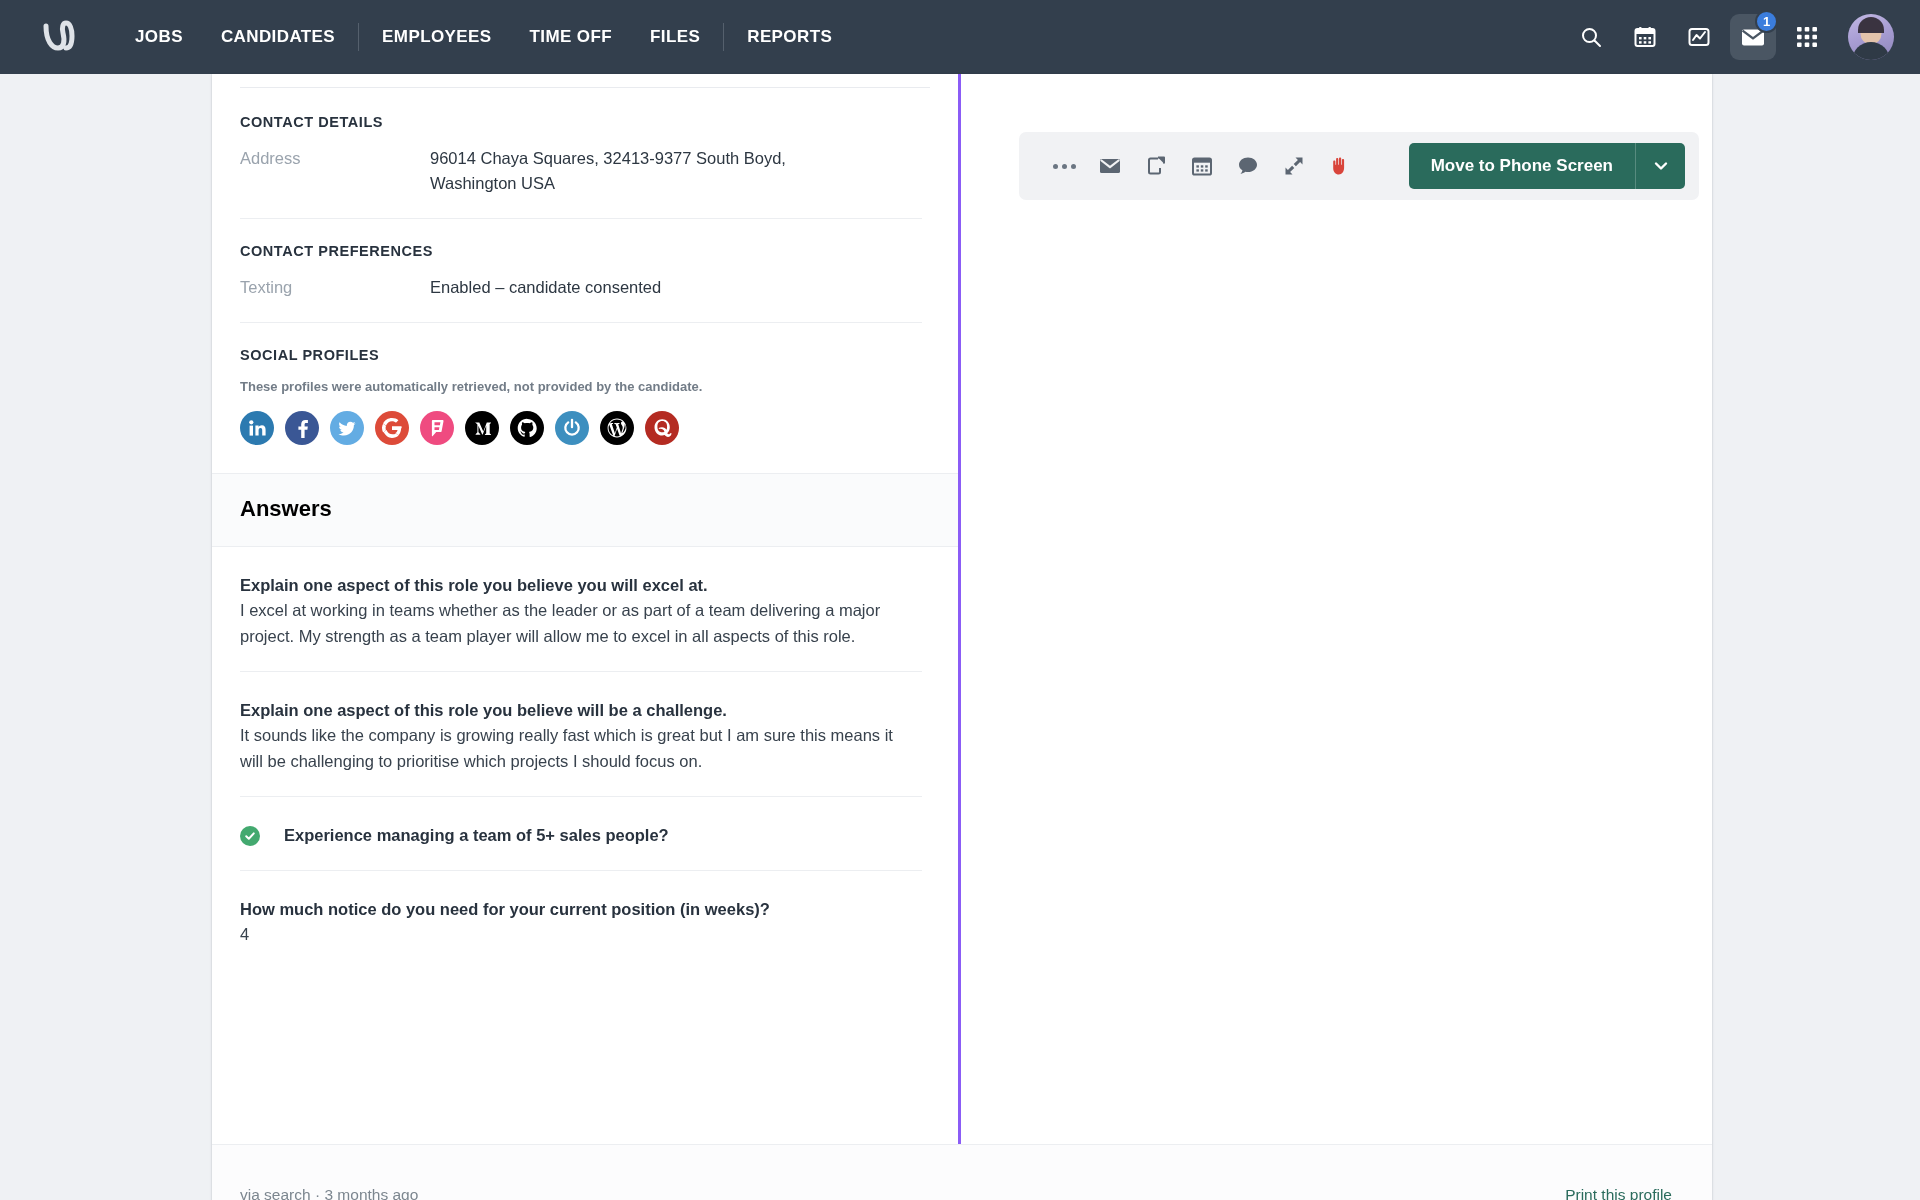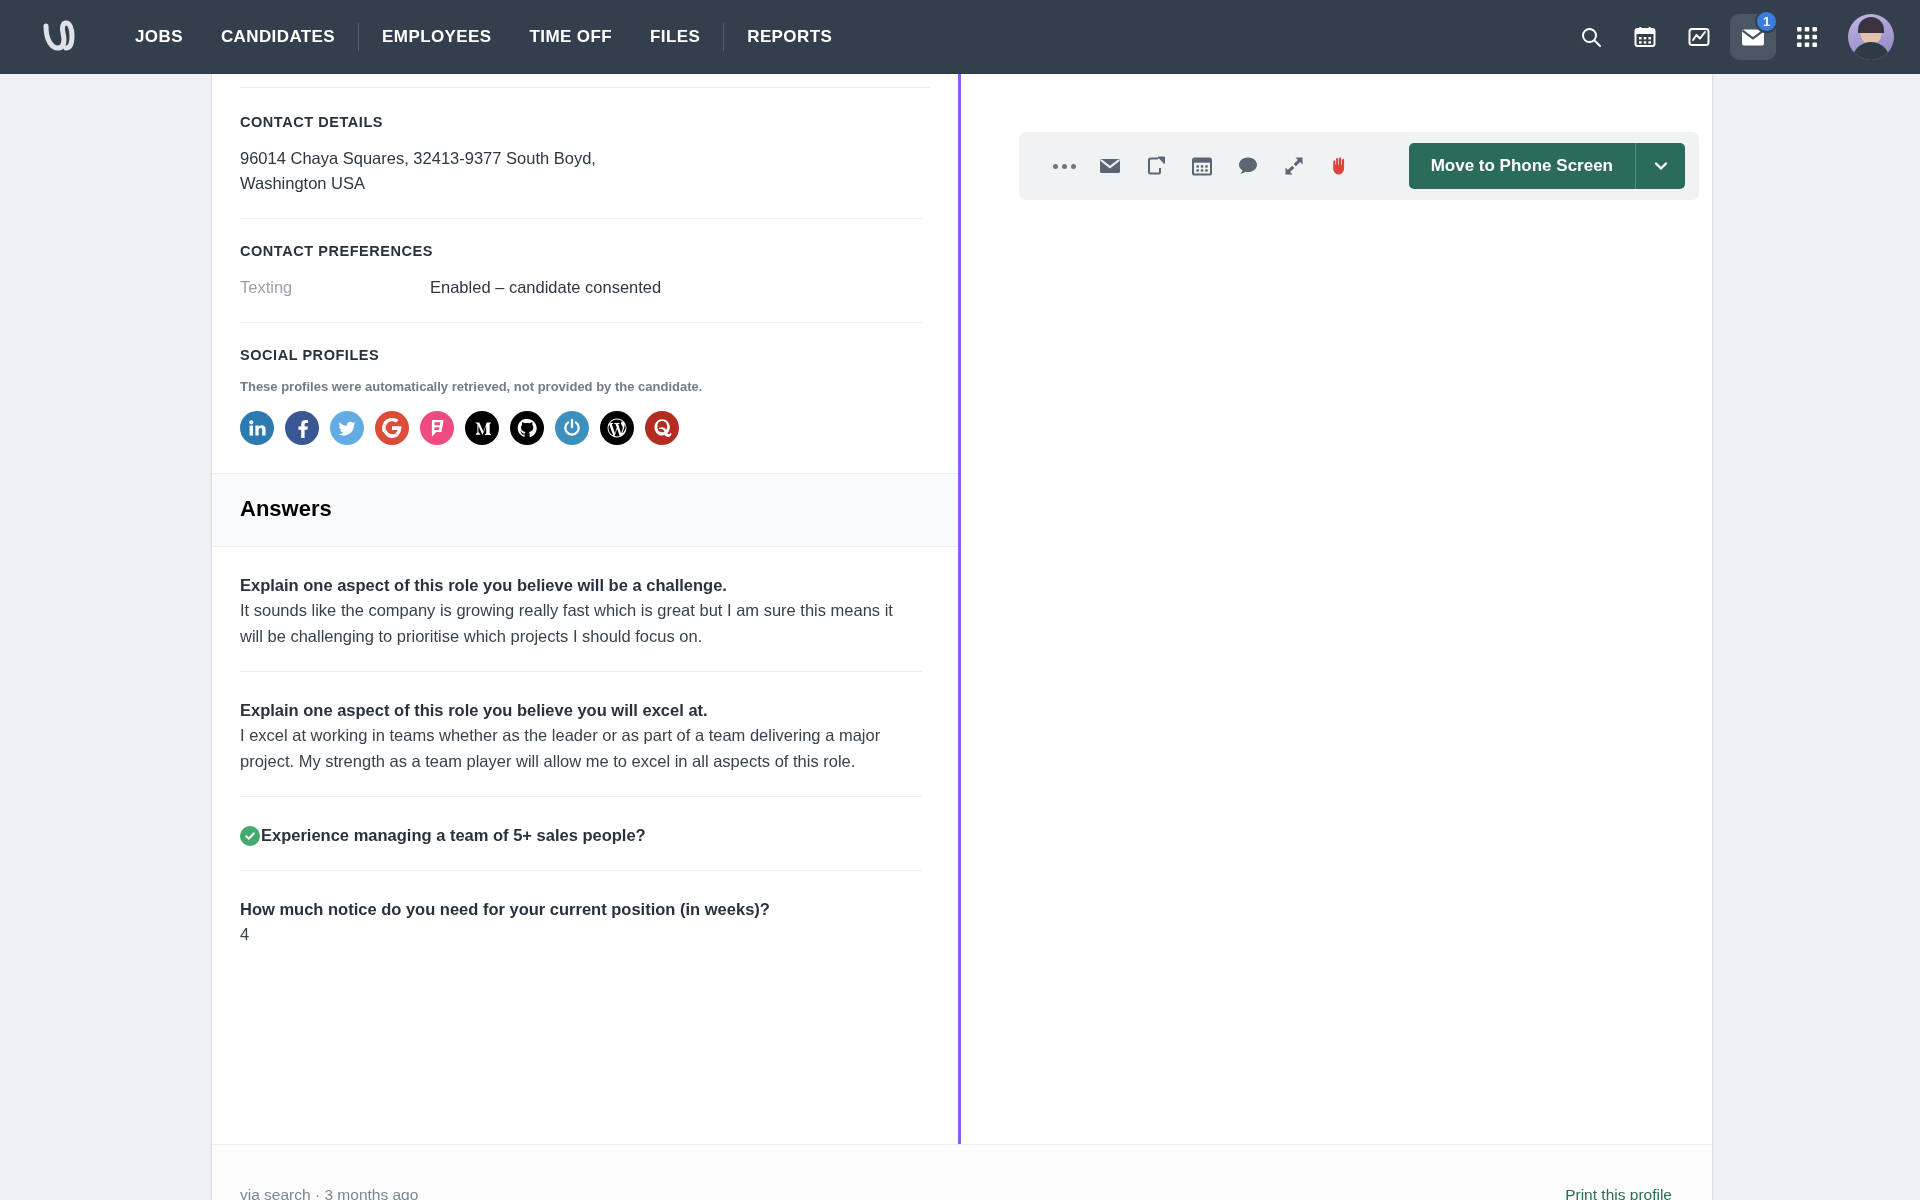--- a/index.html
+++ b/index.html
@@ -103,21 +103,21 @@
     padding: 22px 28px 24px 28px;
   }
   .answers-title { font-size: 22px; font-weight: bold; color: #000000; }
   .answers-list { padding: 0 36px 0 28px; }
   .ans {
     padding: 26px 0 22px 0; border-bottom: 1px solid #eceef1;
   }
   .ans:last-child { border-bottom: none; }
   .ans-q { font-size: 16.5px; font-weight: bold; color: #28323e; line-height: 25px; }
   .ans-a { font-size: 16.5px; color: #38424d; line-height: 25.5px; max-width: 680px; }
-  .ans-check { display: flex; align-items: center; gap: 1px; }
+  .ans-check { display: flex; align-items: center; gap: 24px; }
   .check-icon {
     width: 20px; height: 20px; border-radius: 50%; background: #43a96f;
     display: flex; align-items: center; justify-content: center; flex: 0 0 auto;
   }
 
   
   .toolbar {
     position: absolute; left: 58px; top: 58px; width: 680px; height: 68px;
     background: #f1f2f4; border-radius: 7px;
     display: flex; align-items: center; padding: 0 14px 0 22px; 
@@ -236,20 +236,21 @@
 
       <div class="col-left">
         <div class="top-rule"></div>
 
         <div class="left-pad">
 
           <div>
             <div class="sec-title">CONTACT DETAILS</div>
 
             <div class="kv">
+              <span class="k">Address</span>
               <span class="v">96014 Chaya Squares, 32413-9377 South Boyd, Washington USA</span>
             </div>
           </div>
 
           <div class="hr"></div>
 
           <div>
             <div class="sec-title">CONTACT PREFERENCES</div>
             <div class="kv">
               <span class="k">Texting</span>
@@ -324,26 +325,26 @@
             </div>
           </div>
         </div>
 
         <div class="answers-band">
           <div class="answers-title">Answers</div>
         </div>
 
         <div class="answers-list">
           <div class="ans">
+            <div class="ans-q">Explain one aspect of this role you believe you will excel at.</div>
+            <div class="ans-a">I excel at working in teams whether as the leader or as part of a team delivering a major project. My strength as a team player will allow me to excel in all aspects of this role.</div>
+          </div>
+          <div class="ans">
             <div class="ans-q">Explain one aspect of this role you believe will be a challenge.</div>
             <div class="ans-a">It sounds like the company is growing really fast which is great but I am sure this means it will be challenging to prioritise which projects I should focus on.</div>
-          </div>
-          <div class="ans">
-            <div class="ans-q">Explain one aspect of this role you believe you will excel at.</div>
-            <div class="ans-a">I excel at working in teams whether as the leader or as part of a team delivering a major project. My strength as a team player will allow me to excel in all aspects of this role.</div>
           </div>
           <div class="ans ans-check">
             <span class="check-icon">
               <svg width="12" height="12" viewBox="0 0 12 12" fill="none" stroke="#fff" stroke-width="2" stroke-linecap="round" stroke-linejoin="round">
                   <polyline points="2.2,6.3 4.8,8.8 9.8,3.4"></polyline>
                 </svg>
             </span>
             <span class="ans-q">Experience managing a team of 5+ sales people?</span>
           </div>
           <div class="ans">

